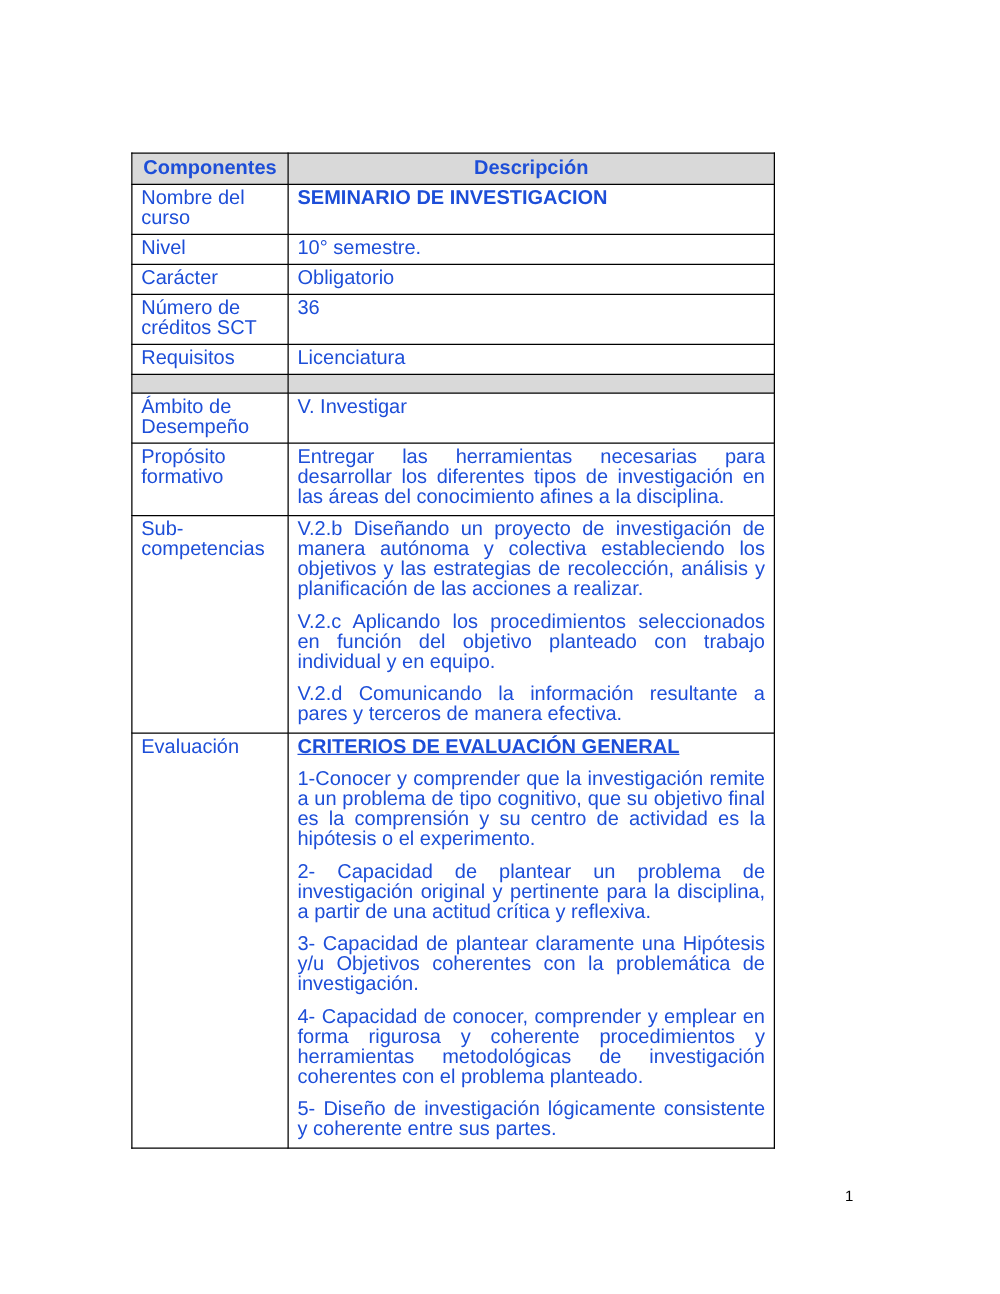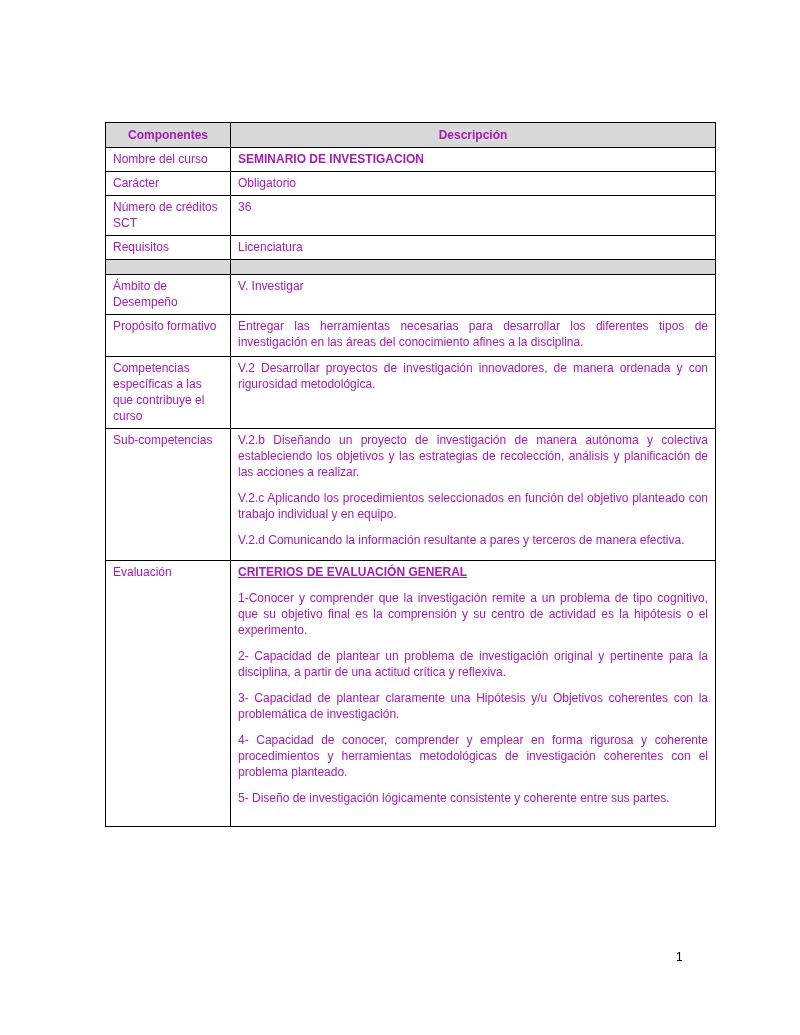--- a/index.html
+++ b/index.html
@@ -13,26 +13,26 @@
     position: relative;
     width: 800px;
     height: 1035px;
     background: #ffffff;
     overflow: hidden;
   }
   table.course-table {
     position: absolute;
     left: 105px;
     top: 122px;
-    width: 611px;
+    width: 515px;
     border-collapse: collapse;
     table-layout: fixed;
-    font-size: 12px;
+    font-size: 16px;
     line-height: 16px;
-    color: #a21caf;
+    color: #1d4ed8;
   }
   table.course-table th,
   table.course-table td {
     border: 1px solid #000000;
     padding: 3px 7px 4px 7px;
     vertical-align: top;
     text-align: left;
     overflow: hidden;
   }
   table.course-table th {
@@ -88,20 +88,24 @@
         <th>Componentes</th>
         <th>Descripción</th>
       </tr>
     </thead>
     <tbody>
       <tr>
         <td>Nombre del curso</td>
         <td class="bold">SEMINARIO DE INVESTIGACION</td>
       </tr>
       <tr>
+        <td>Nivel</td>
+        <td>10° semestre.</td>
+      </tr>
+      <tr>
         <td>Carácter</td>
         <td>Obligatorio</td>
       </tr>
       <tr>
         <td class="cred-cell">Número de créditos SCT</td>
         <td>36</td>
       </tr>
       <tr>
         <td>Requisitos</td>
         <td>Licenciatura</td>
@@ -111,26 +115,20 @@
         <td></td>
       </tr>
       <tr>
         <td>Ámbito de Desempeño</td>
         <td class="amb-cell">V. Investigar</td>
       </tr>
       <tr>
         <td>Propósito formativo</td>
         <td class="prop-cell">
           <p>Entregar las herramientas necesarias para desarrollar los diferentes tipos de investigación en las áreas del conocimiento afines a la disciplina.</p>
-        </td>
-      </tr>
-      <tr>
-        <td>Competencias específicas a las que contribuye el curso</td>
-        <td class="comp-cell">
-          <p>V.2 Desarrollar proyectos de investigación innovadores, de manera ordenada y con rigurosidad metodológica.</p>
         </td>
       </tr>
       <tr>
         <td>Sub-competencias</td>
         <td class="sub-cell">
           <p>V.2.b Diseñando un proyecto de investigación de manera autónoma y colectiva estableciendo los objetivos y las estrategias de recolección, análisis y planificación de las acciones a realizar.</p>
           <p>V.2.c Aplicando los procedimientos seleccionados en función del objetivo planteado con trabajo individual y en equipo.</p>
           <p>V.2.d Comunicando la información resultante a pares y terceros de manera efectiva.</p>
         </td>
       </tr>

